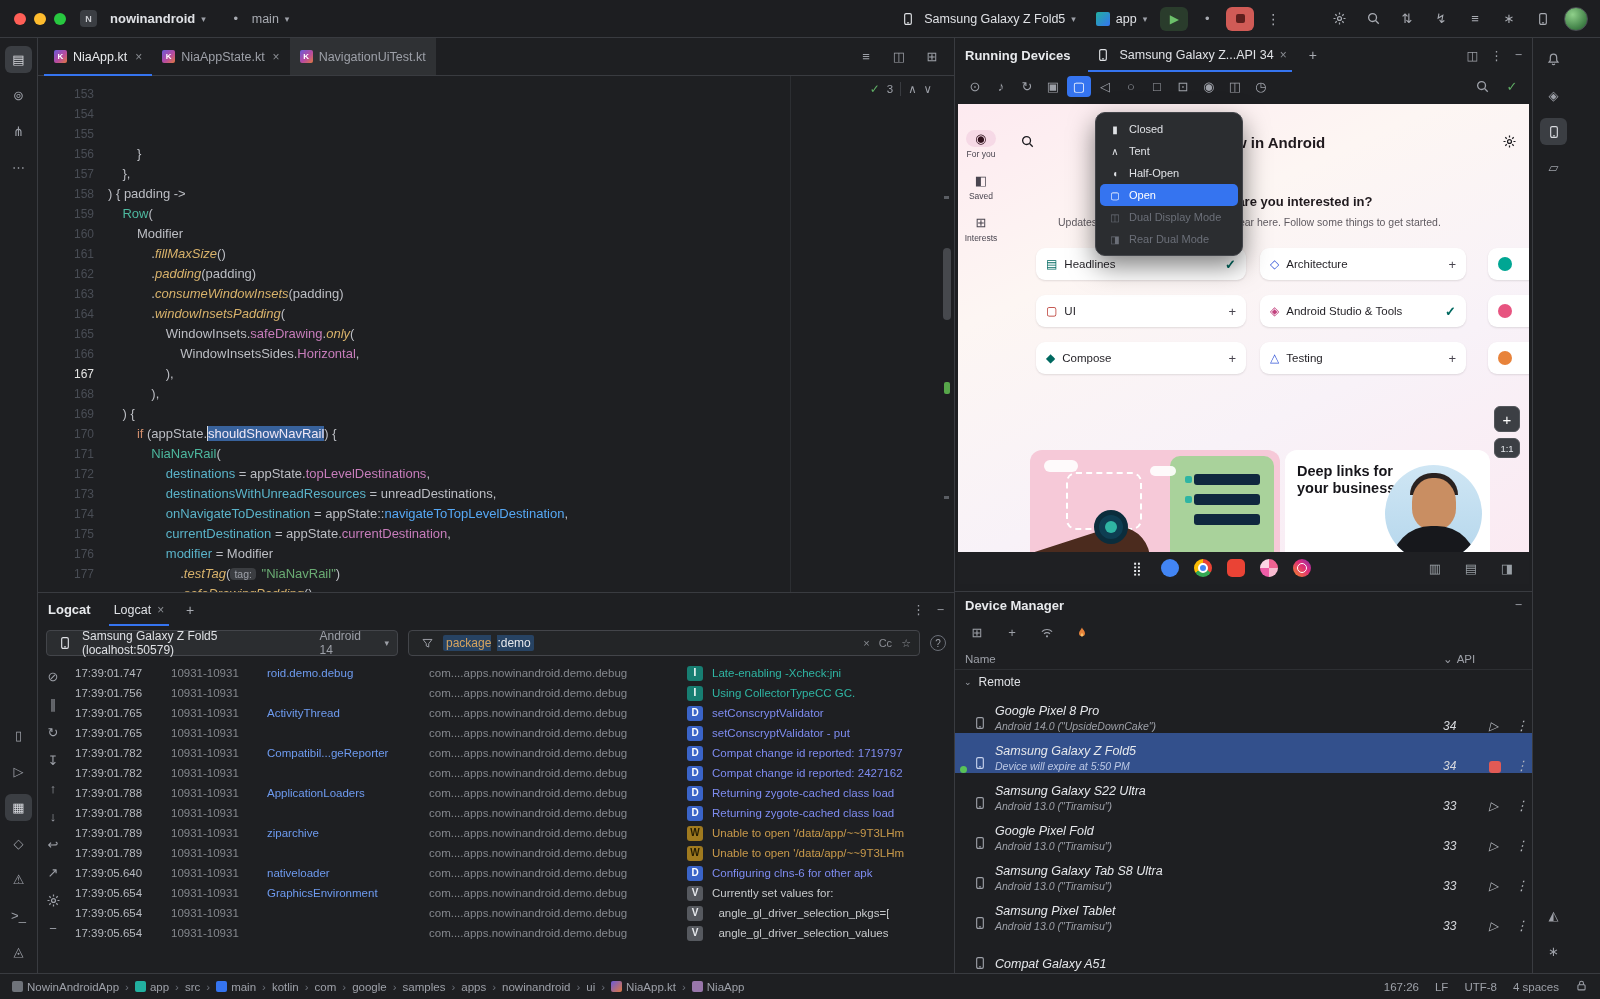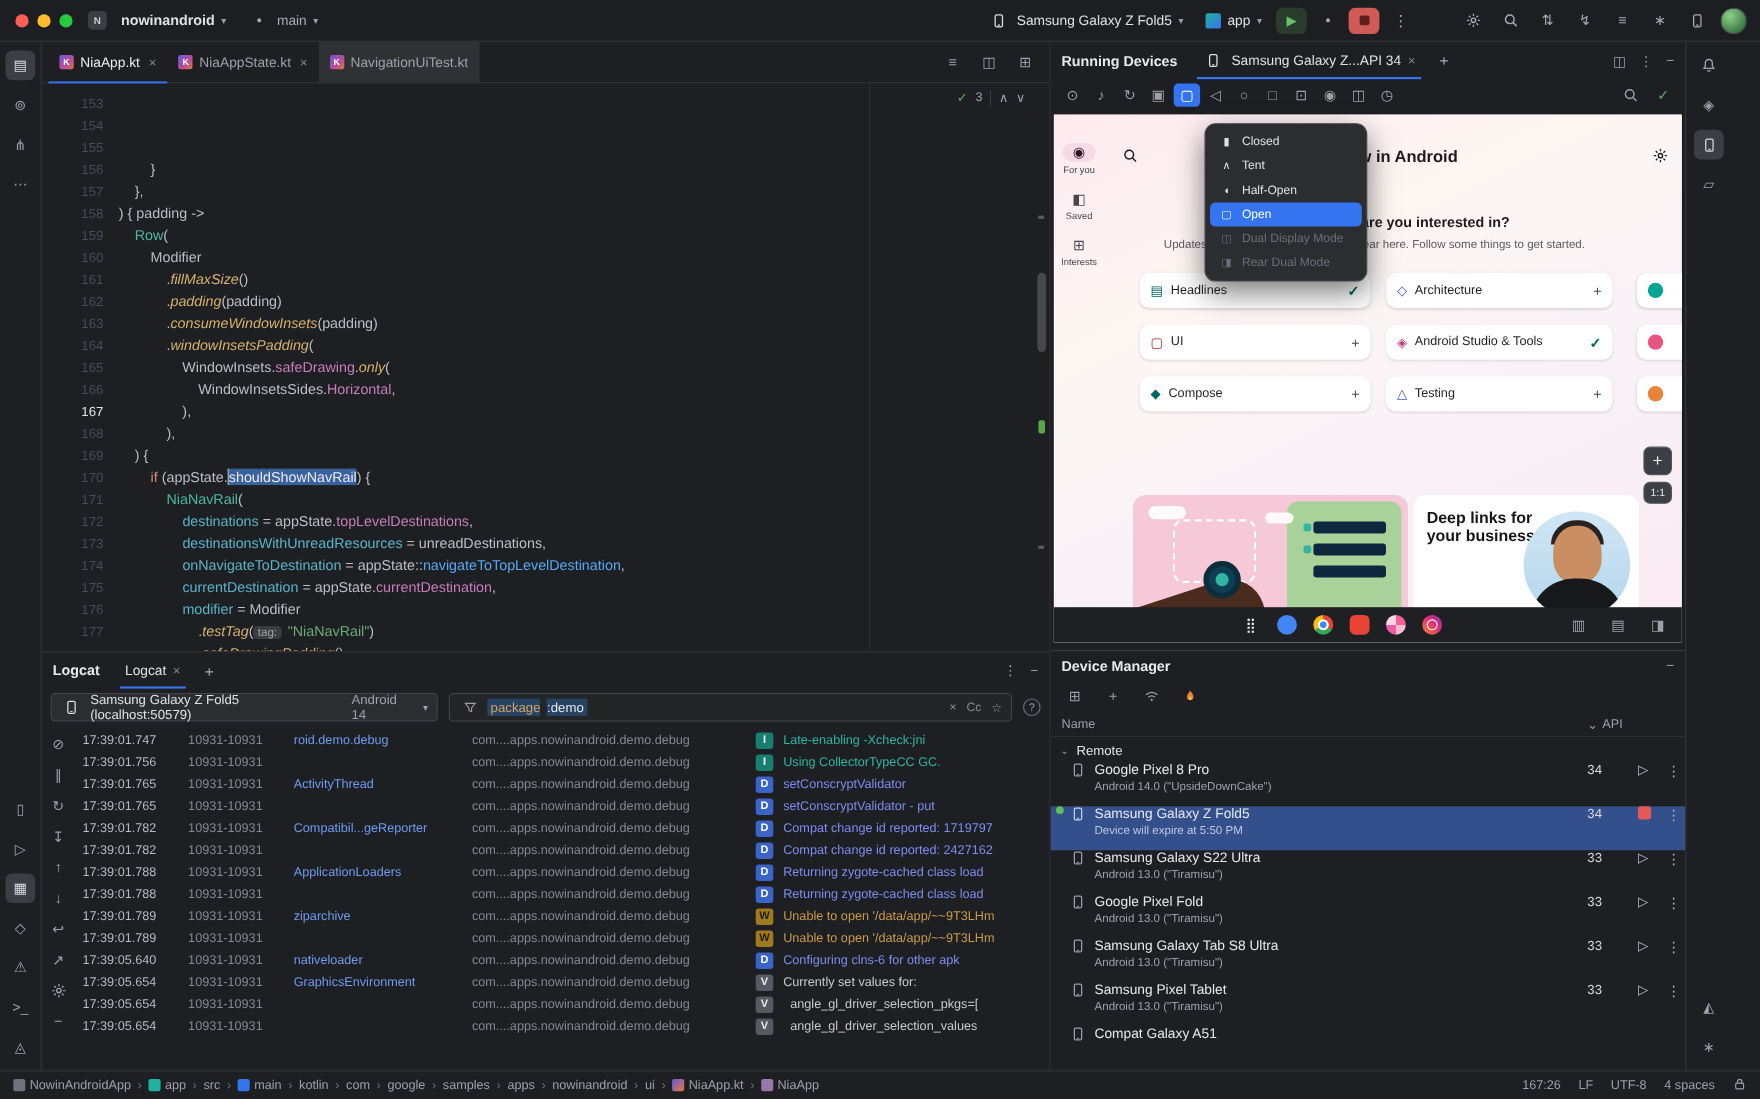--- a/index.html
+++ b/index.html
@@ -173,21 +173,21 @@
   .fm-item.dis{color:#6b6f78;}
 
   
   .dm{flex:1;display:flex;flex-direction:column;overflow:hidden;}
   .dm-header{height:30px;display:flex;align-items:center;padding:0 10px;}
   .dm-toolbar{height:34px;display:flex;align-items:center;gap:15px;padding:0 12px;color:#9da0a8;}
   .dm-cols{height:26px;display:flex;align-items:center;padding:0 10px;color:#9da0a8;font-size:11.5px;border-bottom:1px solid #2d2f33;position:relative;}
   .dm-cols .capi{position:absolute;left:488px;display:flex;gap:4px;align-items:center}
   .dm-group{height:26px;display:flex;align-items:center;gap:7px;padding:0 9px;font-size:12px;color:#dfe1e5;}
   .dm-group .chev{font-size:9px;color:#9da0a8}
-  .dm-row{height:40px;display:flex;align-items:flex-start;position:relative;padding-left:18px;}
+  .dm-row{height:40px;display:flex;align-items:flex-end;position:relative;padding-left:18px;font-style:italic;}
   .dm-row.sel{background:#33508c;}
   .dm-row .dot{position:absolute;left:5px;width:7px;height:7px;border-radius:50%;background:#58c257;}
   .dm-row .dicon{color:#9da0a8;margin-right:8px}
   .dm-row.sel .dicon{color:#c7d3ee}
   .dm-name{display:flex;flex-direction:column;line-height:1.25;}
   .dm-name .nm{font-size:12.5px;color:#e6e8ec}
   .dm-name .sub{font-size:10.5px;color:#9da0a8}
   .dm-row.sel .sub{color:#bcc8e4}
   .dm-api{position:absolute;left:488px;font-size:12px;color:#d6d8dd}
   .dm-play{position:absolute;left:534px;color:#b7bac0;font-size:12px}

